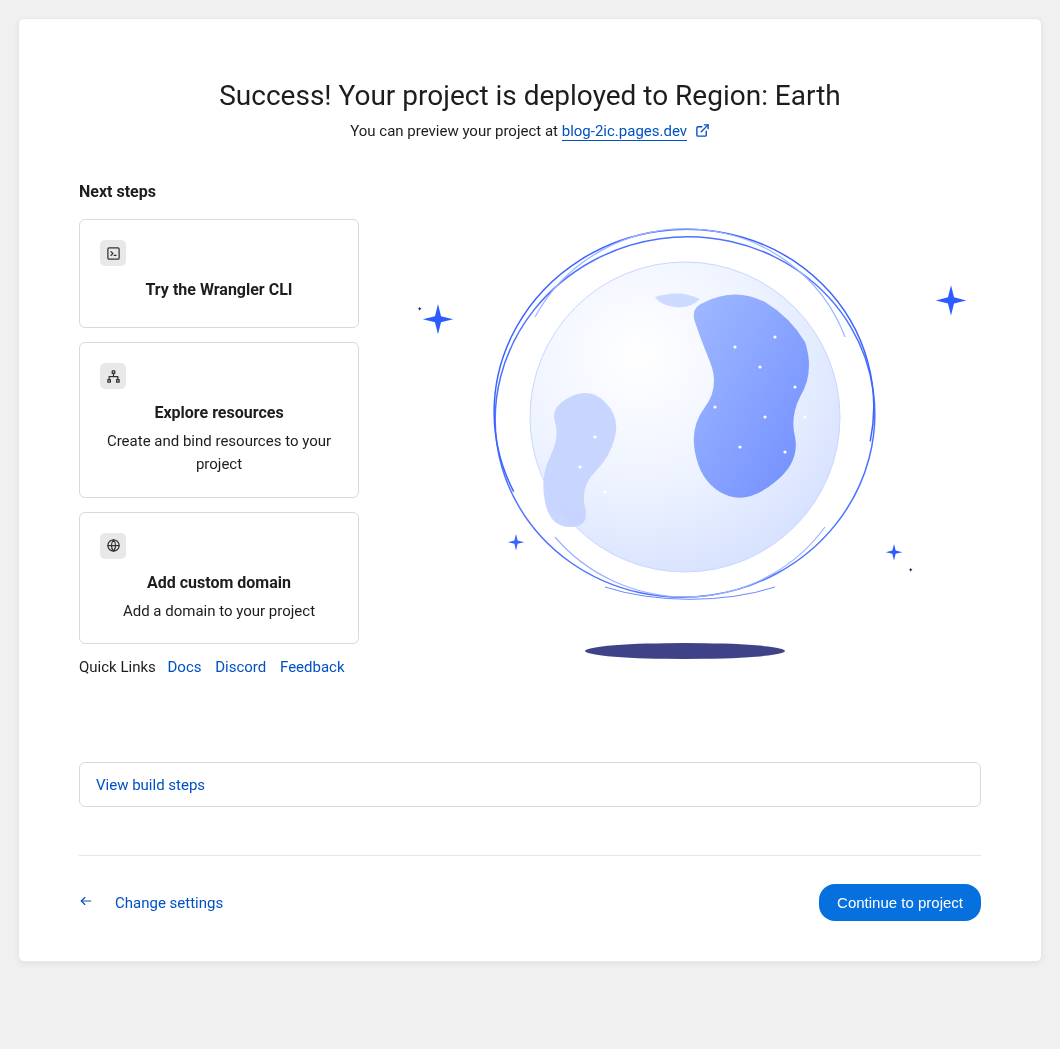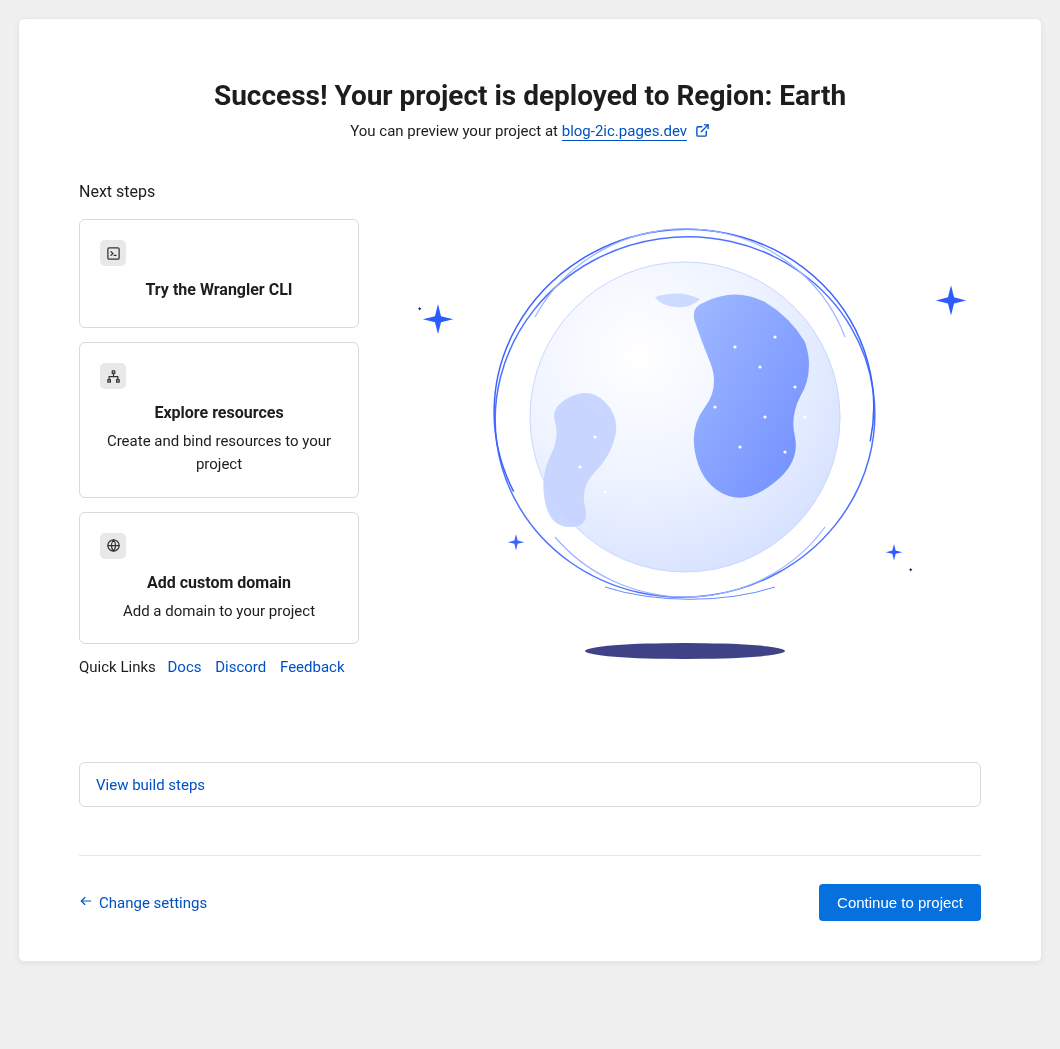--- a/index.html
+++ b/index.html
@@ -21,30 +21,30 @@
   }
   .page{
     margin:18px;
     background:#fff;
     border:1px solid #e7e7e7;
     border-radius:6px;
     box-shadow:0 2px 6px rgba(0,0,0,.06);
     padding:60px 60px 40px;
   }
   .hero{text-align:center;margin-bottom:40px}
-  .hero h1{font-size:28px;font-weight:700;margin:0 0 10px}
+  .hero h1{font-size:28px;font-weight:400;margin:0 0 10px}
   .hero .sub{font-size:15px;color:var(--text)}
   .hero a{color:var(--blue);text-decoration:none;border-bottom:1px solid var(--blue)}
   .ext-icon{display:inline-block;vertical-align:-2px;margin-left:4px;color:var(--blue)}
 
   .body{display:flex;gap:30px}
   .left{width:280px;flex:0 0 280px}
   .right{flex:1;display:flex;align-items:center;justify-content:center;min-height:520px}
 
-  .section-title{font-weight:400;font-size:16px;margin:0 0 18px}
+  .section-title{font-weight:700;font-size:16px;margin:0 0 18px}
 
   .card{
     border:1px solid var(--card-border);
     border-radius:6px;
     padding:20px;
     margin-bottom:14px;
     cursor:pointer;
     background:#fff;
     text-align:center;
   }
@@ -64,23 +64,23 @@
     margin-top:60px;
     border:1px solid var(--border);
     border-radius:6px;
     padding:12px 16px;
   }
   .logs a{color:var(--blue);text-decoration:none;font-size:15px}
 
   hr.sep{border:none;border-top:1px solid #e6e6e6;margin:48px 0 28px}
 
   .footer{display:flex;justify-content:space-between;align-items:center}
-  .back{color:var(--blue);text-decoration:none;font-size:15px;display:inline-flex;align-items:center;gap:6px}
+  .back{color:var(--blue);text-decoration:none;font-size:15px;display:inline-flex;align-items:center;gap:22px}
   .btn-primary{
-    background:#0570de;color:#fff;border:none;border-radius:4px;
+    background:#0570de;color:#fff;border:none;border-radius:16px;
     padding:10px 18px;font-size:15px;cursor:pointer
   }
 
   
   .globe-wrap{position:relative;width:560px;height:470px}
   .shadow{position:absolute;left:50%;bottom:18px;transform:translateX(-50%);width:200px;height:16px;background:#2a2d7a;border-radius:50%;opacity:.9}
   svg.globe{position:absolute;inset:0}
   .sparkle{position:absolute;color:#2C5CFF}
   .sparkle.s1{left:20px;top:100px;transform:scale(1.4)}
   .sparkle.s2{left:100px;bottom:120px;transform:scale(.9);color:#3a63ff}

